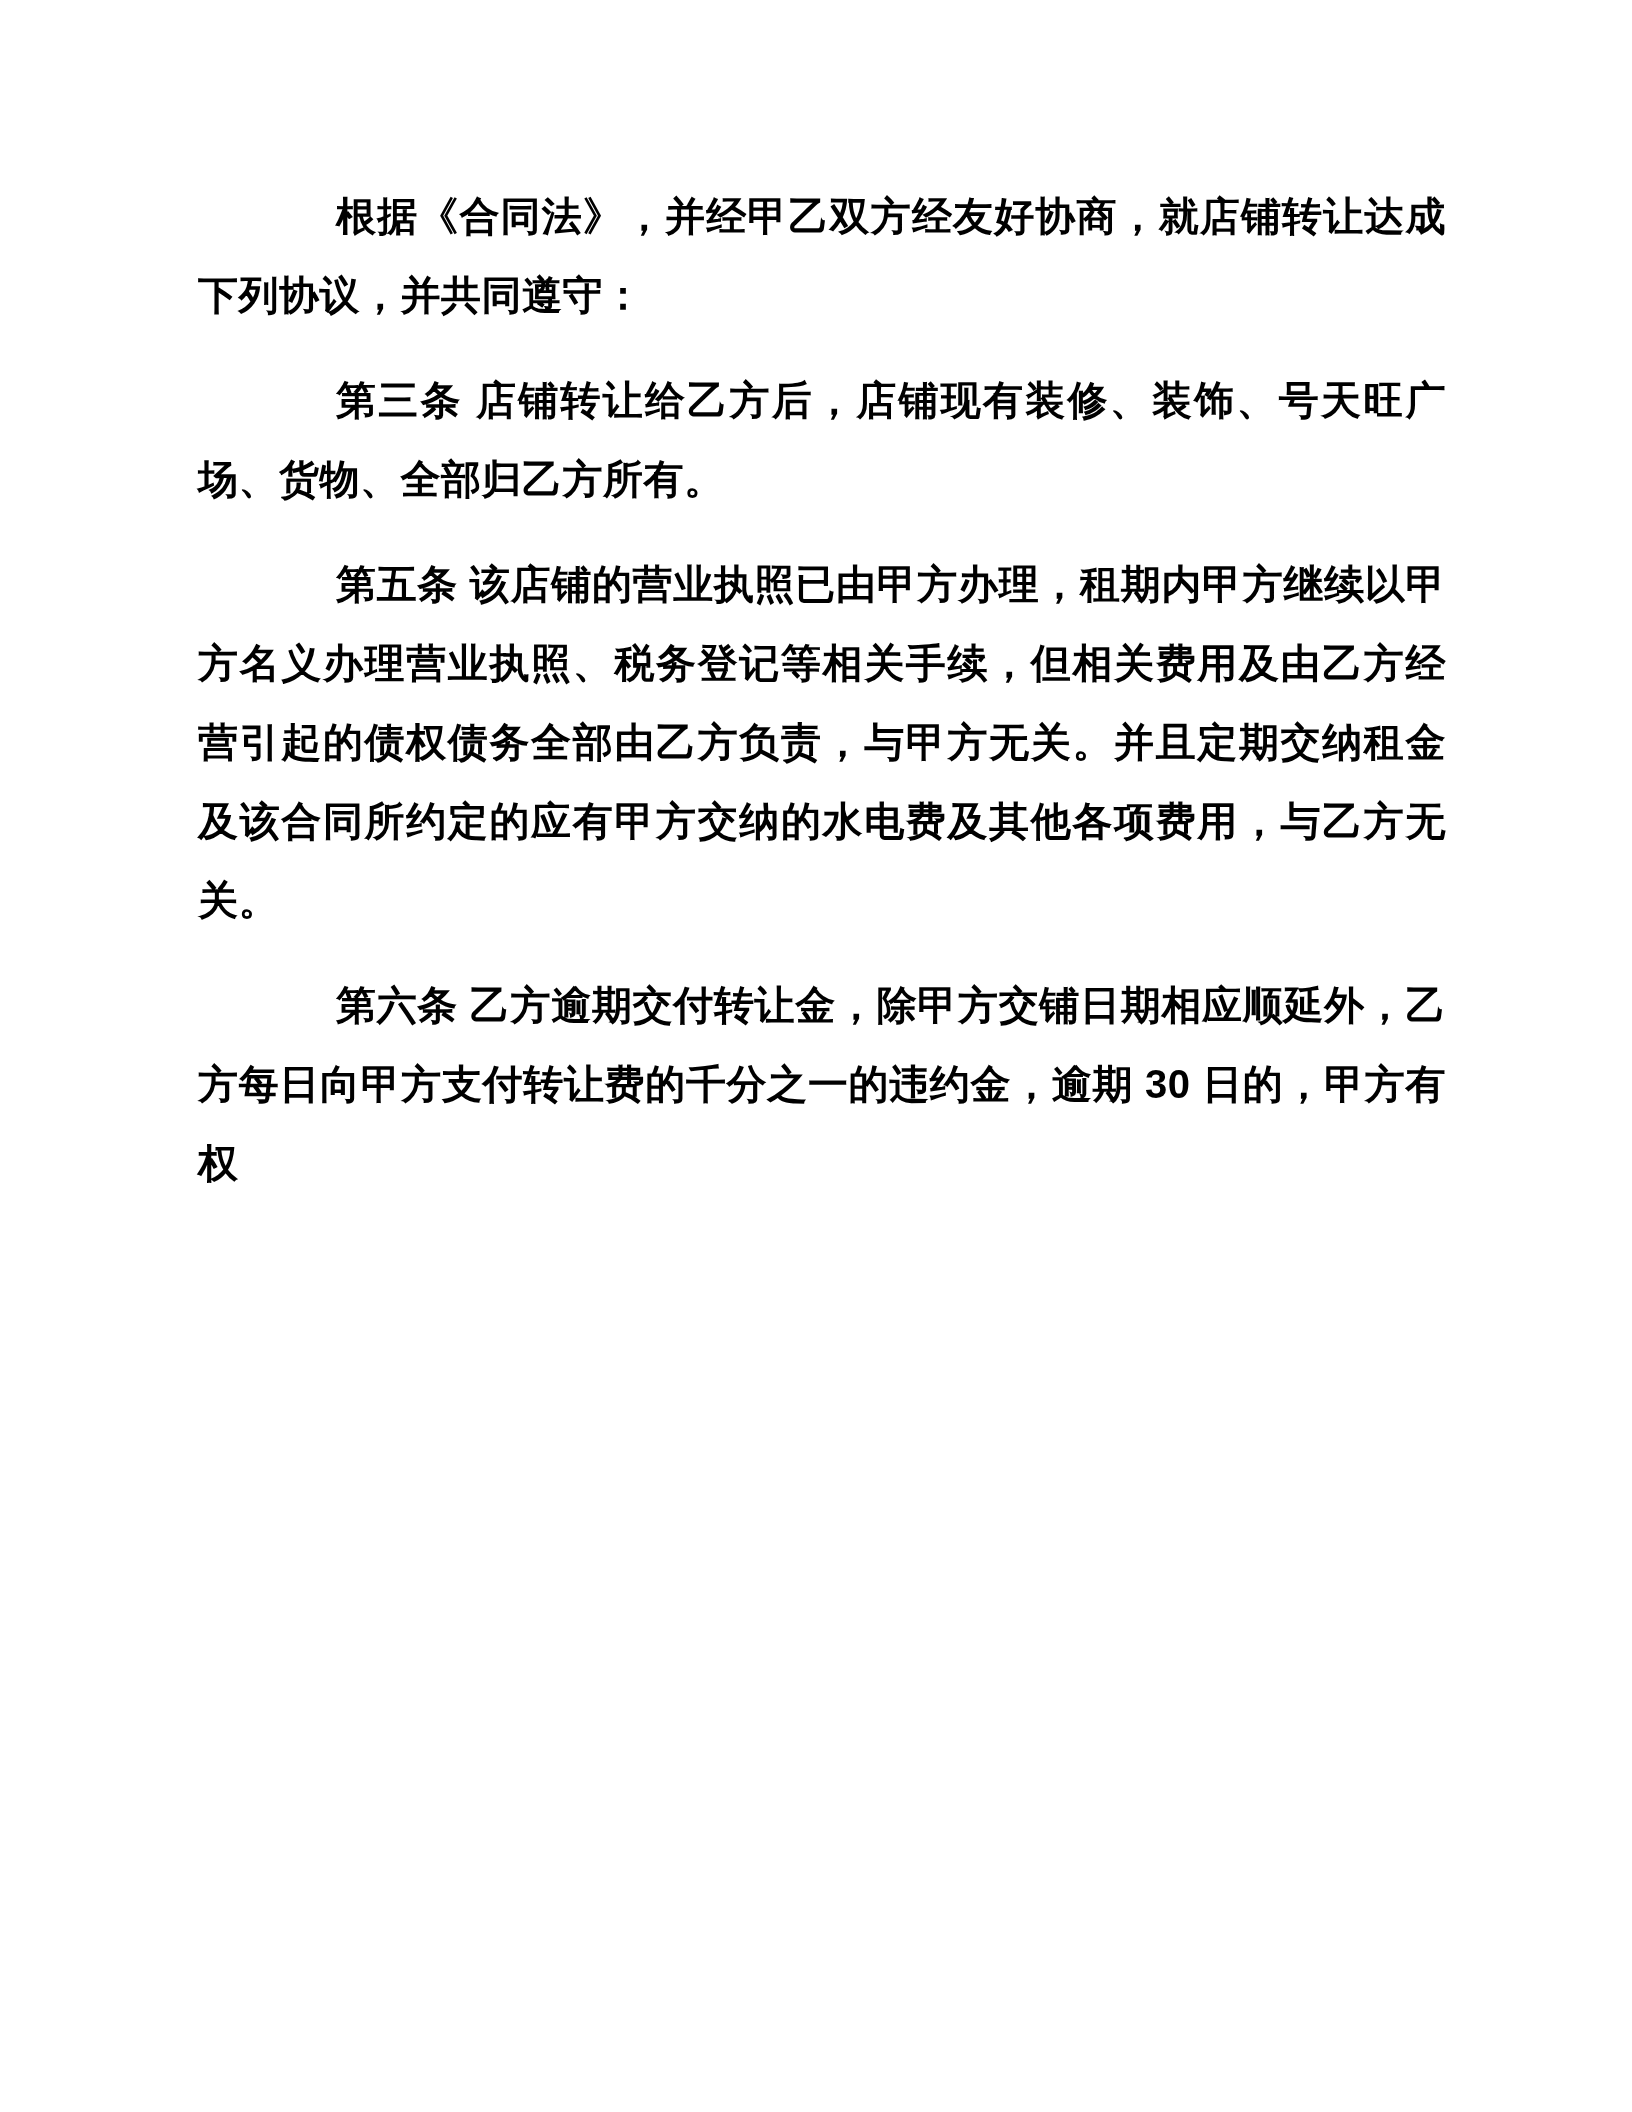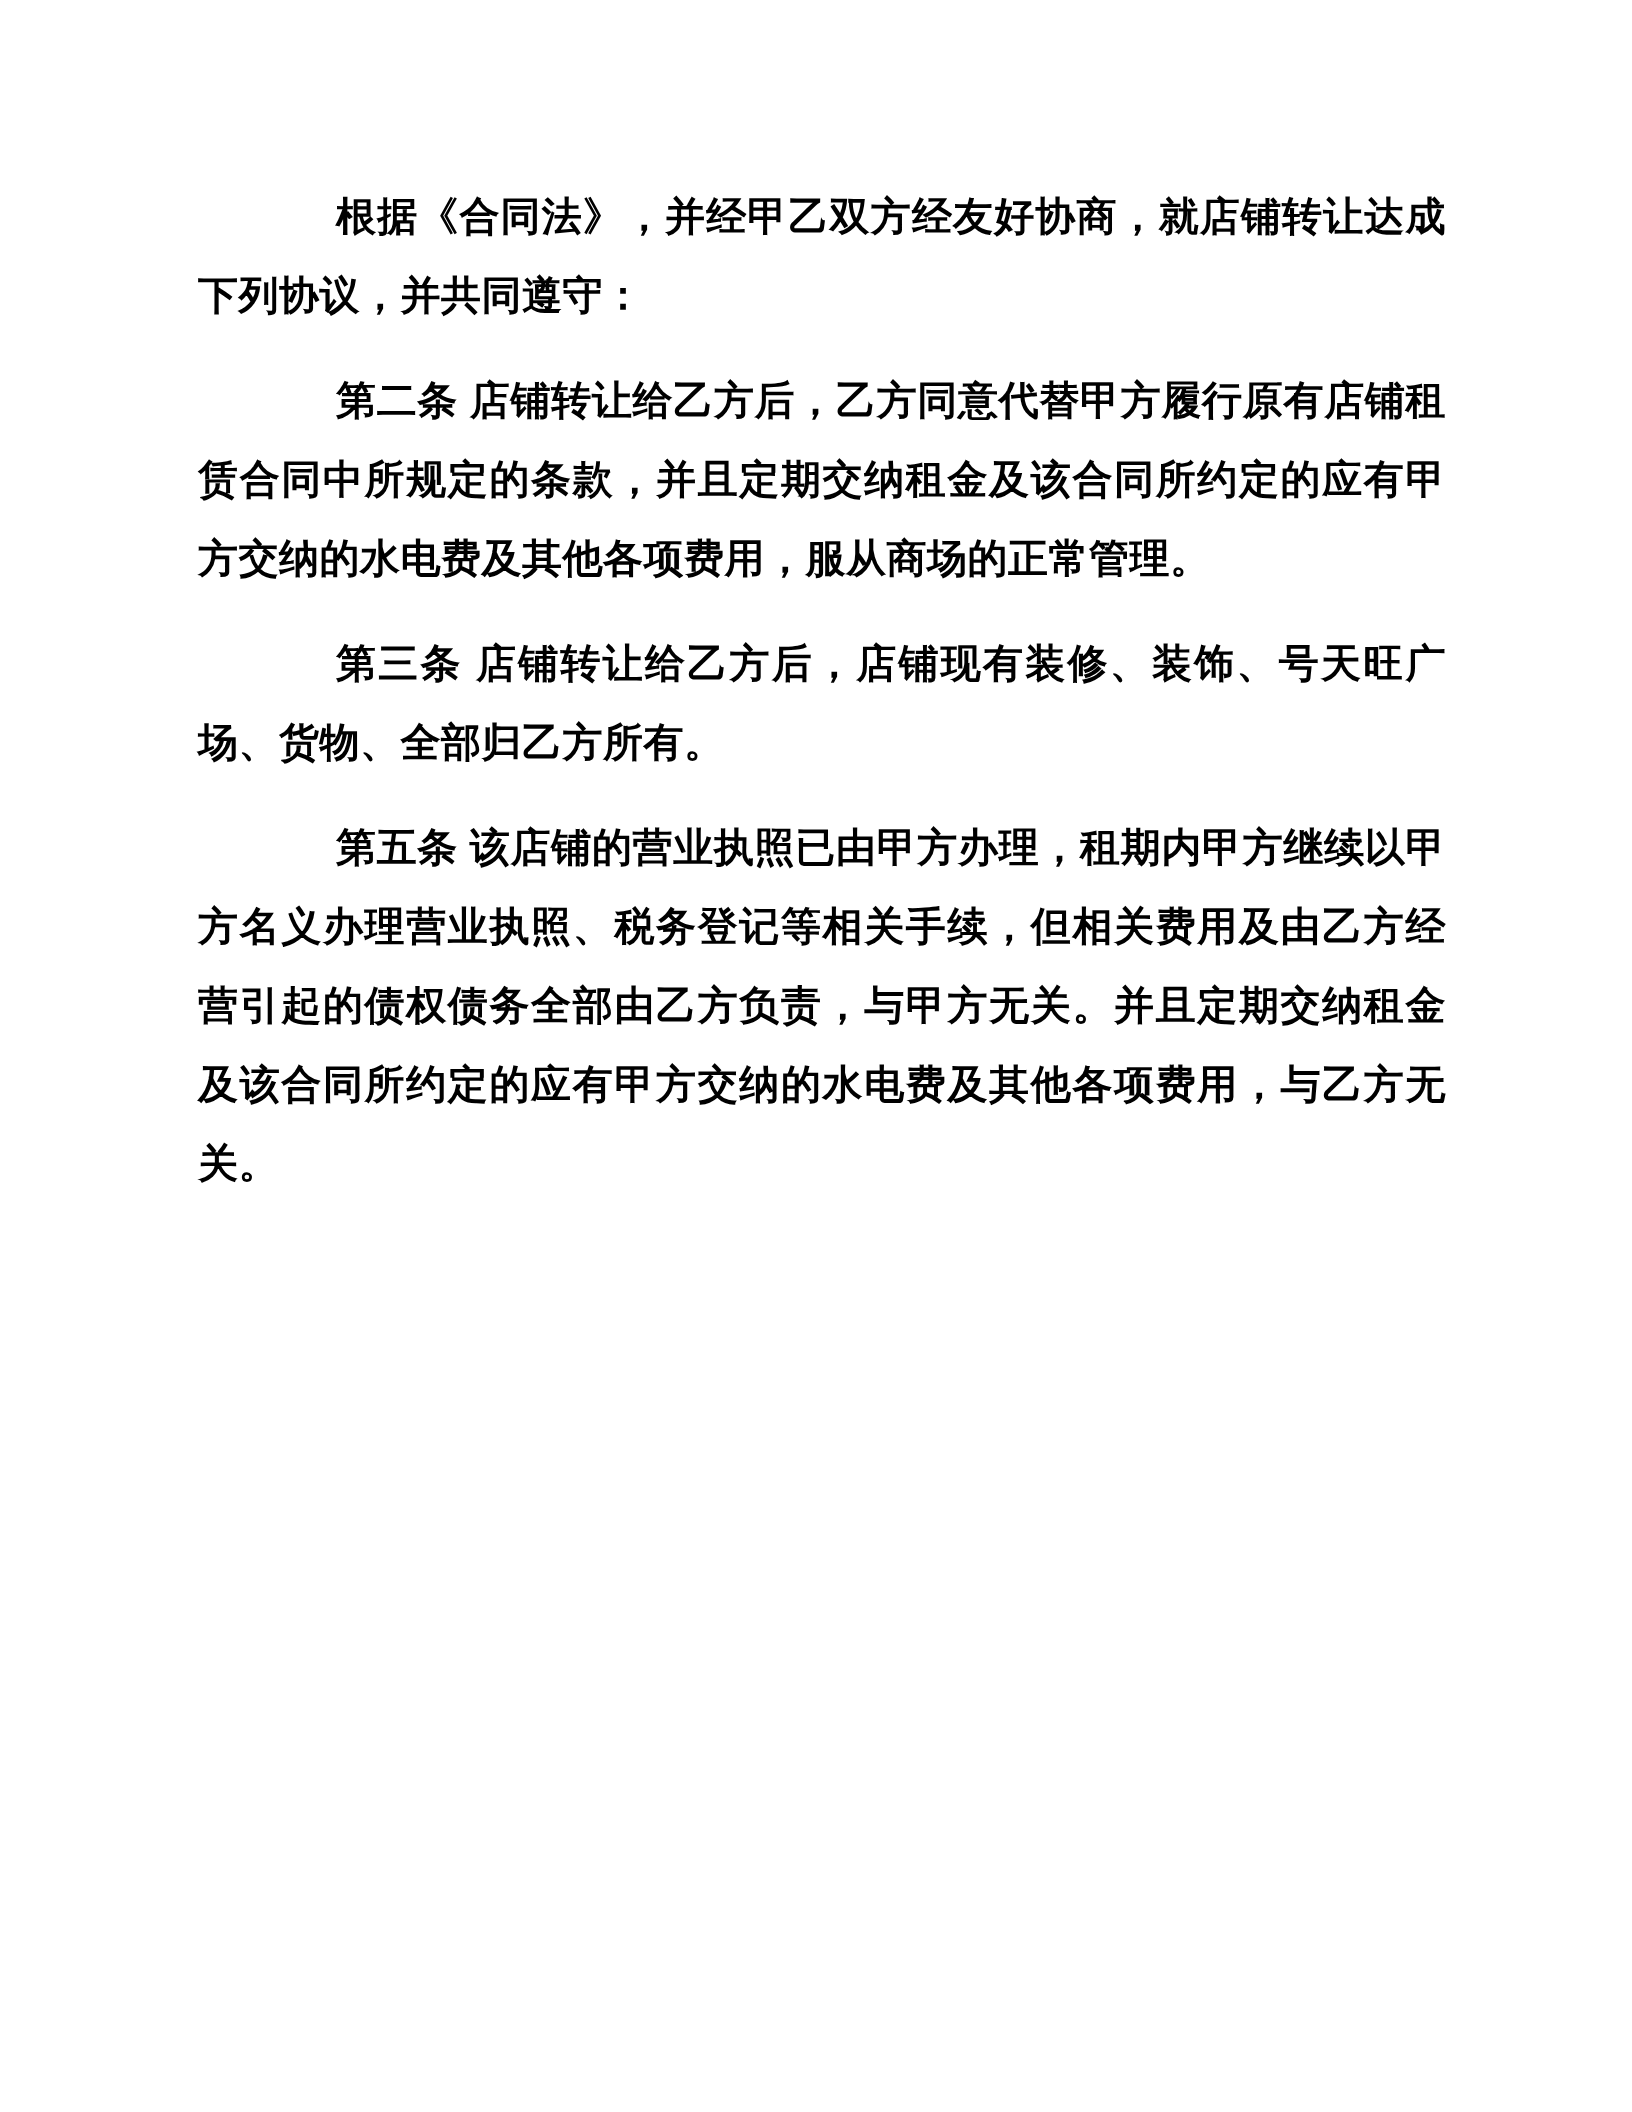--- a/index.html
+++ b/index.html
@@ -42,17 +42,17 @@
   .contract-body p:last-child {
     margin-bottom: 0;
   }
 </style>
 </head>
 <body>
 
 <div class="page">
   <div class="contract-body">
     <p>根据《合同法》，并经甲乙双方经友好协商，就店铺转让达成下列协议，并共同遵守：</p>
-    <p>第二条 店铺转让给乙方后，乙方同意代替甲方履行原有店铺租赁合同中所规定的条款，并且定期交纳租金及该合同所约定的应有甲方交纳的水电费及其他各项费用，服从商场的正常管理。</p>
     <p>第三条 店铺转让给乙方后，店铺现有装修、装饰、号天旺广场、货物、全部归乙方所有。</p>
     <p>第五条 该店铺的营业执照已由甲方办理，租期内甲方继续以甲方名义办理营业执照、税务登记等相关手续，但相关费用及由乙方经营引起的债权债务全部由乙方负责，与甲方无关。并且定期交纳租金及该合同所约定的应有甲方交纳的水电费及其他各项费用，与乙方无关。</p>
+    <p>第六条 乙方逾期交付转让金，除甲方交铺日期相应顺延外，乙方每日向甲方支付转让费的千分之一的违约金，逾期 30 日的，甲方有权</p>
   </div>
 </div>
 
 </body></html>

